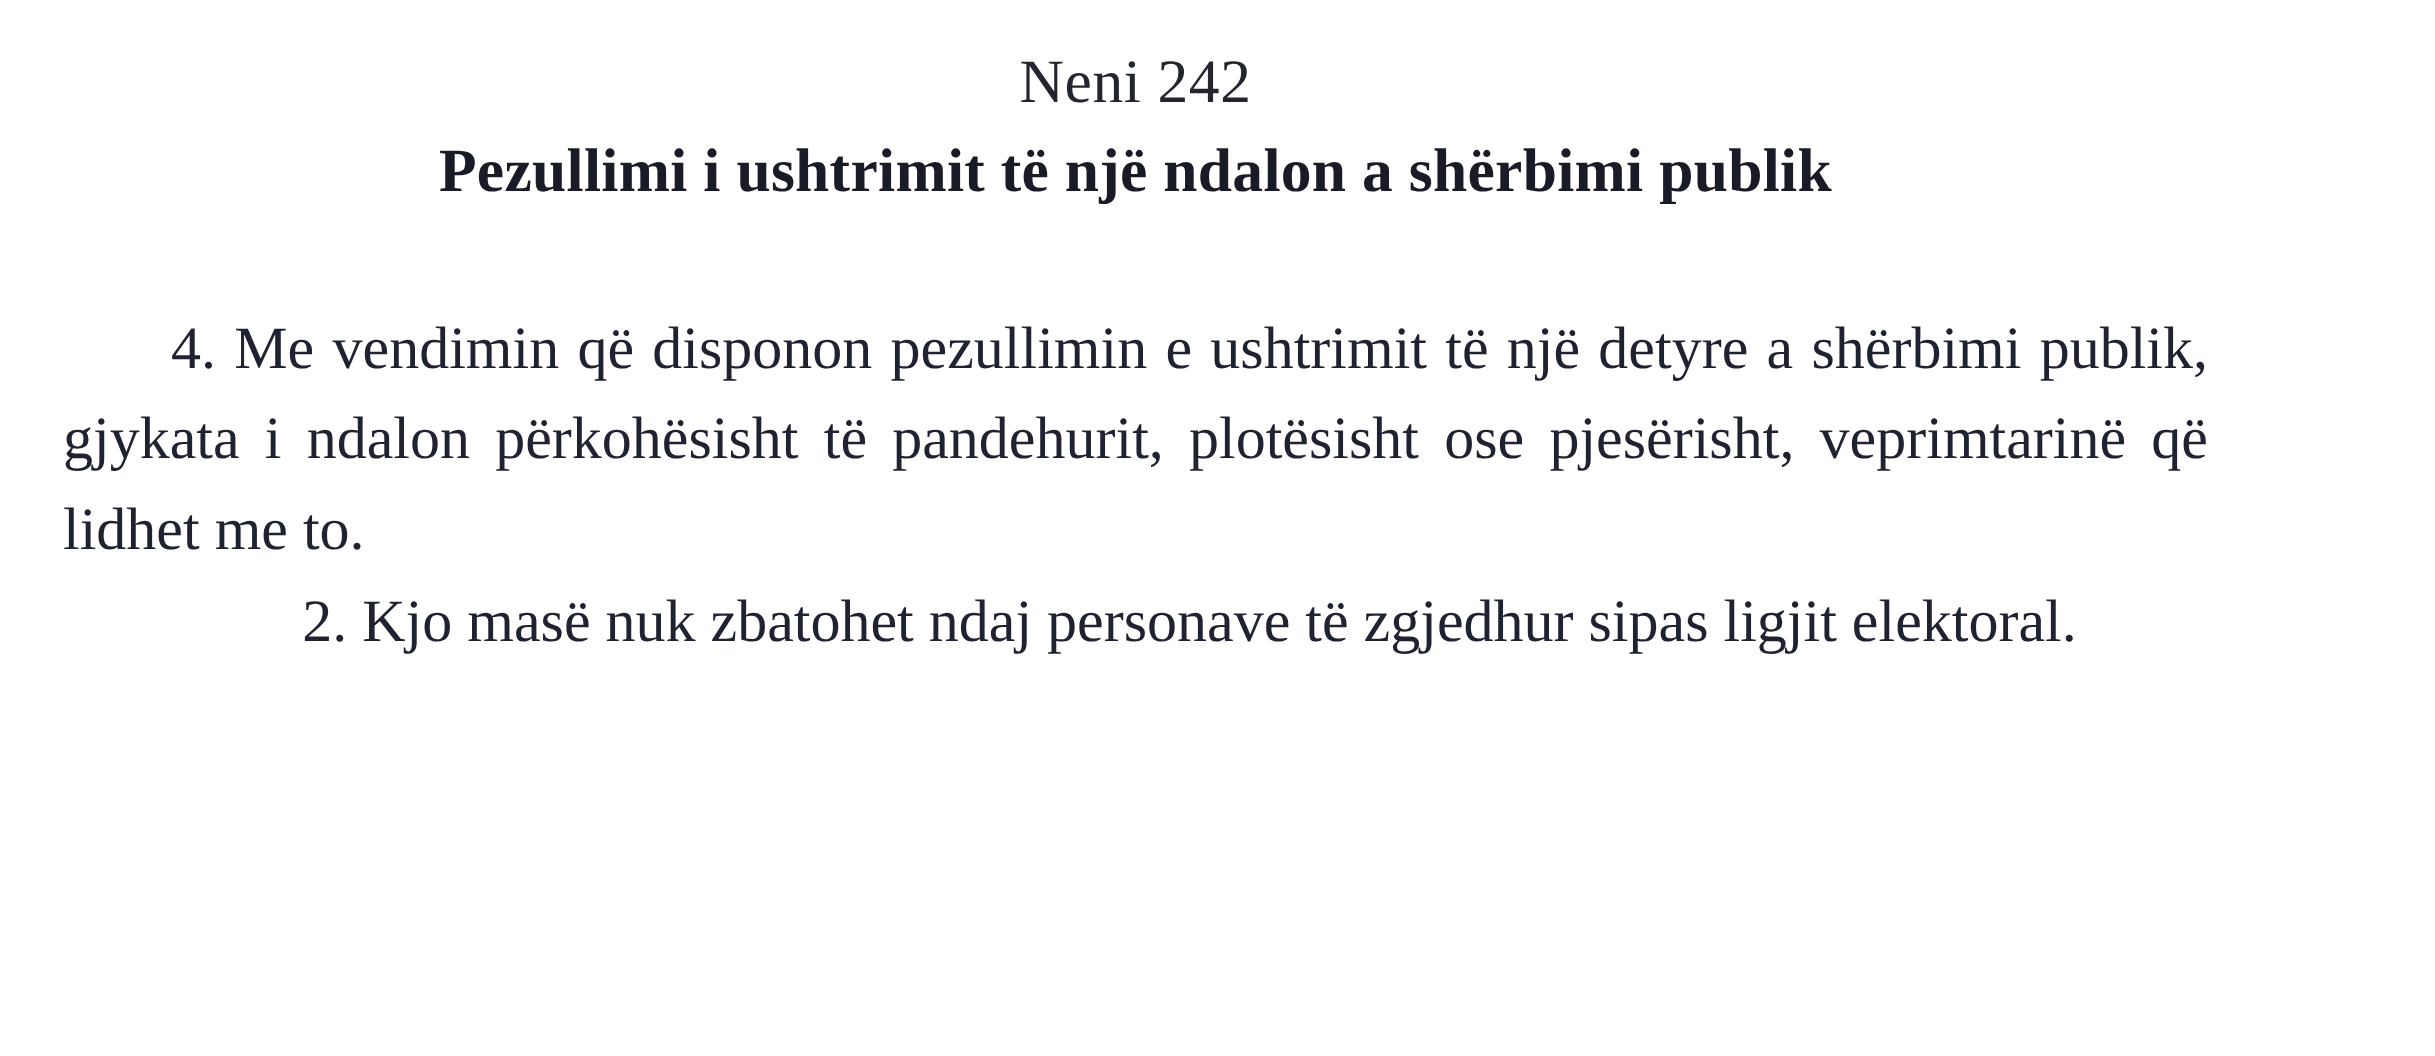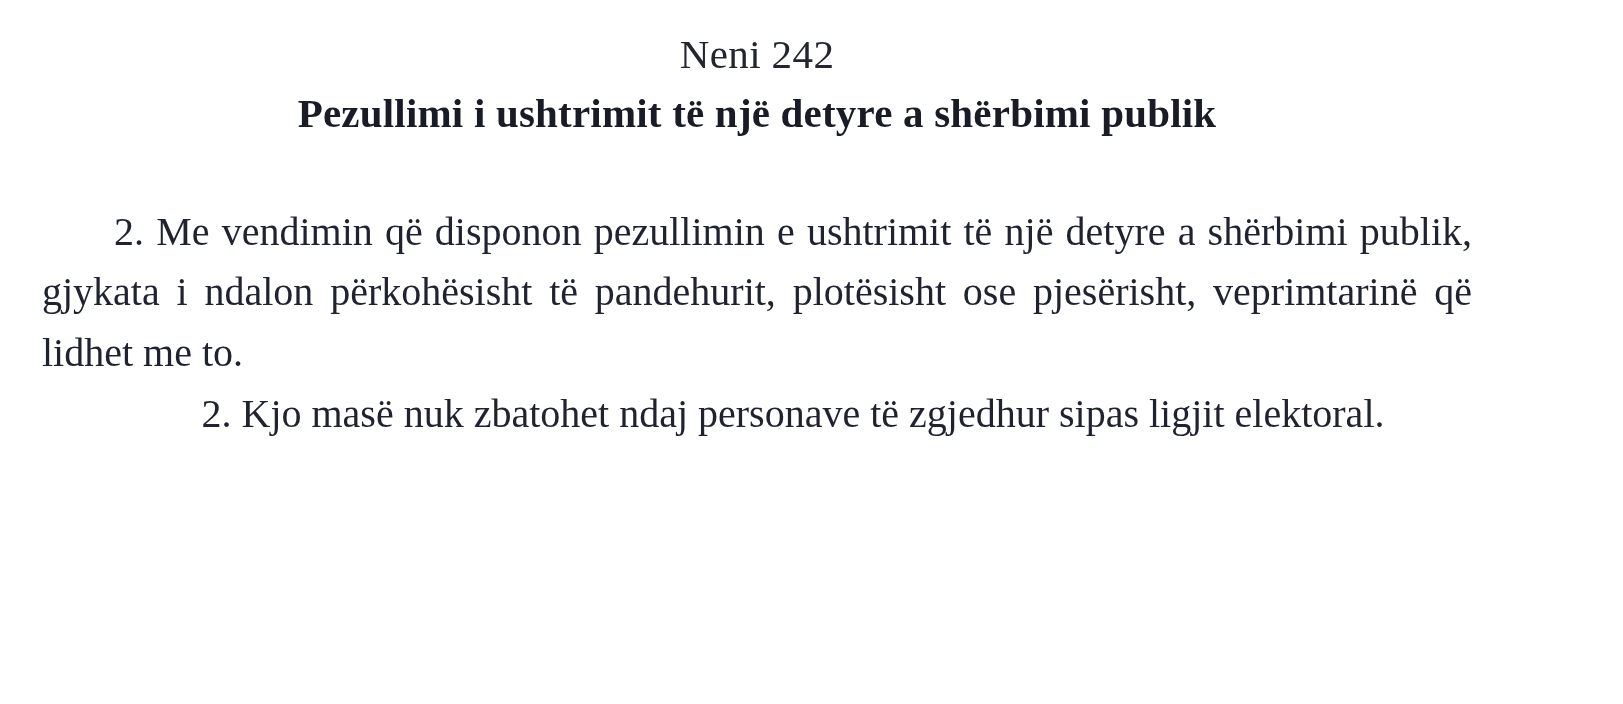--- a/index.html
+++ b/index.html
@@ -62,21 +62,21 @@
   }
 </style>
 </head>
 <body>
 
 <div class="page">
   <div class="content">
 
     <div class="article-number">Neni 242</div>
 
-    <div class="article-title">Pezullimi i ushtrimit të një detyre a shërbimi publik</div>
+    <div class="article-title">Pezullimi i ushtrimit të një ndalon a shërbimi publik</div>
 
     <div class="body-block">
-      <p class="para">2. Me vendimin që disponon pezullimin e ushtrimit të një detyre a shërbimi publik, gjykata i ndalon përkohësisht të pandehurit, plotësisht ose pjesërisht, veprimtarinë që lidhet me to.</p>
+      <p class="para">4. Me vendimin që disponon pezullimin e ushtrimit të një detyre a shërbimi publik, gjykata i ndalon përkohësisht të pandehurit, plotësisht ose pjesërisht, veprimtarinë që lidhet me to.</p>
       <p class="para">2. Kjo masë nuk zbatohet ndaj personave të zgjedhur sipas ligjit elektoral.</p>
     </div>
 
   </div>
 </div>
 
 </body></html>

